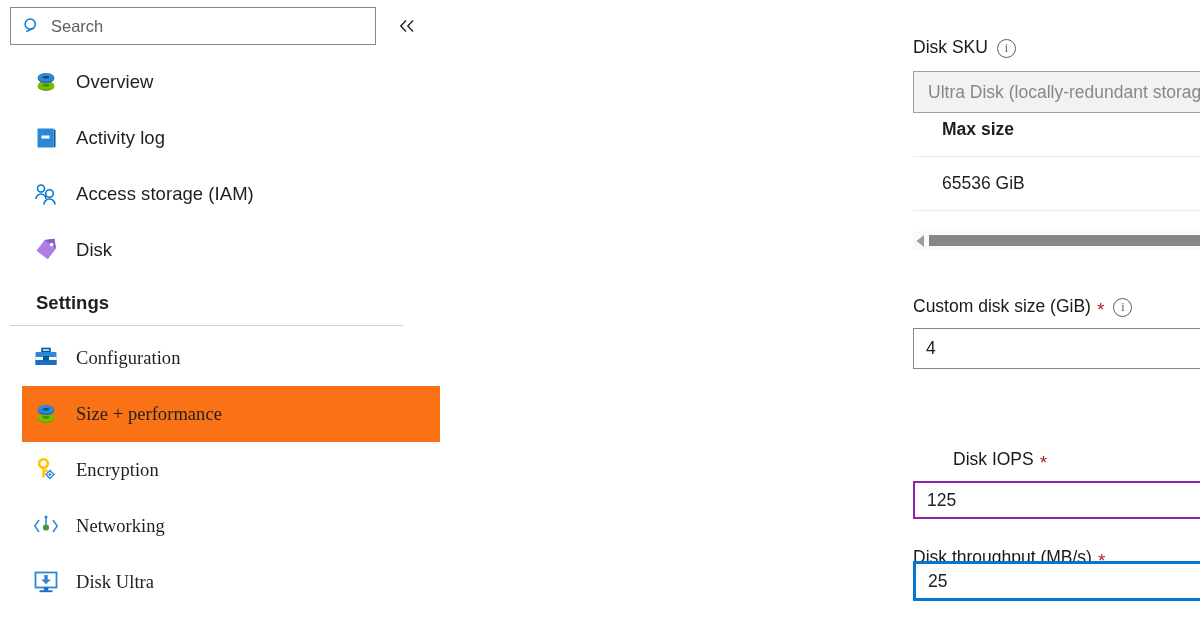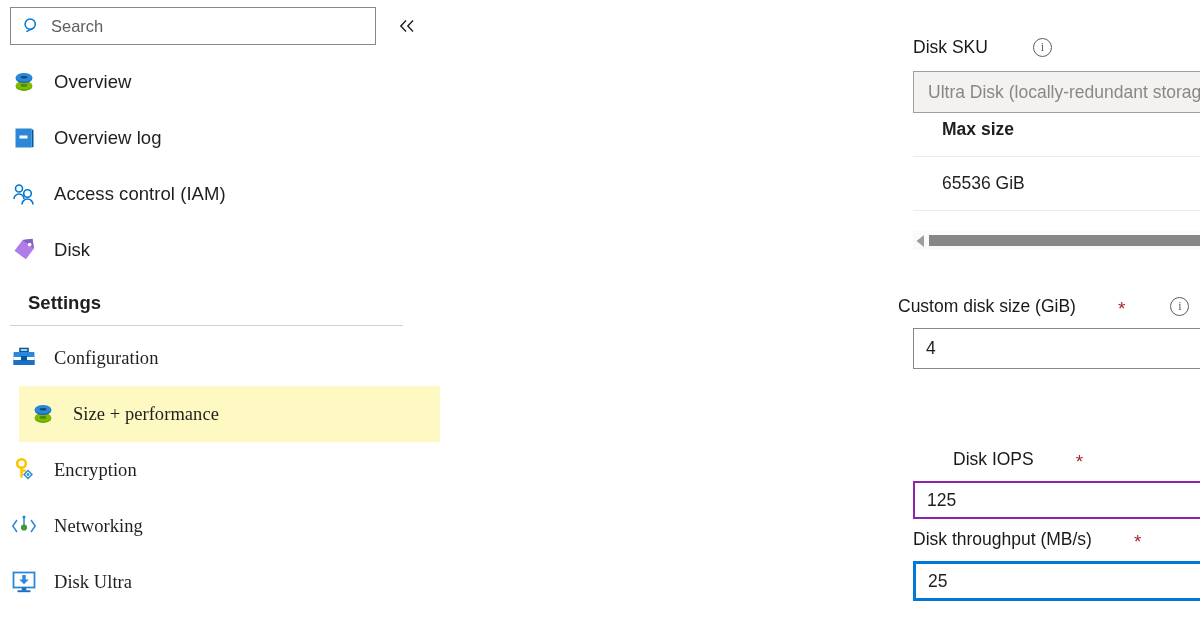--- a/index.html
+++ b/index.html
@@ -44,46 +44,47 @@
     font-size:16.5px;color:#605e5c;line-height:1;
   }
   .collapse-btn{
     margin-left:18px;width:26px;height:26px;
     display:flex;align-items:center;justify-content:center;
     color:#201f1e;
     font-size:17px;
     cursor:pointer;
   }
 
-  .nav-list{margin-top:12px;}
+  .nav-list{margin-top:12px;padding-left:22px;}
   .nav-item{
     display:flex;align-items:center;
     height:56px;
     padding-left:10px;
     box-sizing:border-box;
     cursor:pointer;
     width:439px;
   }
-  .nav-item.selected{background:#fef9c3;margin-left:19px;}
+  .nav-item.selected{background:#f97316;}
   .nav-icon{
     width:28px;height:28px;flex:0 0 auto;
     margin-right:16px;
     display:flex;align-items:center;justify-content:center;
     position:relative;
   }
   .nav-label{
     font-size:18.5px;
     color:#201f1e;
     letter-spacing:0.05px;
     white-space:nowrap;
   }
 
   .section-head{
     margin-top:14px;
-    padding-left:28px;
+    padding-left:8px;
+    margin-left:28px;
   }
   .section-title{
     font-size:18.5px;
     font-weight:700;
     color:#201f1e;
   }
   .section-rule{
     height:1px;background:#d2d0ce;
     margin:11px 37px 0 10px;
   }
@@ -93,23 +94,22 @@
     flex:1;
     height:635px;
     background:#ffffff;
     padding-left:33px;
     box-sizing:border-box;
     position:relative;
   }
   .field-label{
     font-size:17.5px;
     color:#1b1a19;
-    display:flex;align-items:center;
+    display:flex;align-items:flex-end;
     white-space:nowrap;
-    gap:36px;
   }
   .req-star{color:#a4262c;font-size:19px;margin-left:6px;line-height:1;position:relative;top:2px;}
   .info-icon{
     width:17px;height:17px;border:1.3px solid #605e5c;border-radius:50%;
     display:inline-flex;align-items:center;justify-content:center;
     font-family:"Liberation Serif",serif;
     font-size:12px;color:#605e5c;line-height:1;
     margin-left:9px;flex:0 0 auto;
   }
   .info-icon span{position:relative;top:-0.5px;}
@@ -164,41 +164,41 @@
   }
   .hscroll-arrow{
     width:16px;height:19px;flex:0 0 auto;
     display:flex;align-items:center;justify-content:center;
     cursor:pointer;
   }
   .hscroll-thumb{
     height:11px;background:#868686;flex:1;margin-right:0;cursor:pointer;
   }
 
-  .cds-label{position:absolute;left:458px;top:296px;}
+  .cds-label{position:absolute;left:473px;top:296px;}
   .cds-input{
     position:absolute;left:473px;top:328px;
     width:698px;height:41px;
     border:1px solid #8a8886;
     background:#fff;box-sizing:border-box;
     font-family:"Liberation Sans",sans-serif;
     font-size:17.5px;color:#201f1e;
     padding:0 12px 0 12px;
     outline:none;
   }
 
   .iops-label{position:absolute;left:473px;top:449px;margin-left:40px;}
   .iops-input-wrap{
     position:absolute;left:473px;top:481px;
     width:698px;height:38px;
     border:2px solid #8e24aa;
     background:#fff;box-sizing:border-box;
     display:flex;align-items:center;
   }
-  .tp-label{position:absolute;left:473px;top:529px;}
+  .tp-label{position:absolute;left:473px;top:547px;}
   .tp-input-wrap{
     position:absolute;left:473px;top:561px;
     width:698px;height:40px;
     border:3px solid #0078d4;
     background:#fff;box-sizing:border-box;
     display:flex;align-items:center;
   }
   .val-input{
     border:none;outline:none;flex:1;
     font-family:"Liberation Sans",sans-serif;
@@ -249,33 +249,33 @@
       </div>
 
       <div class="nav-item">
         <span class="nav-icon">
           <svg width="26" height="26" viewBox="0 0 26 26">
             <path d="M20.5 3.5 L22.5 5.5 L22.5 22 L20.5 22.5 Z" fill="#005a9e"></path>
             <rect x="4.5" y="3.5" width="16" height="19" fill="#2b88d8"></rect>
             <rect x="8.5" y="10.5" width="8" height="3" fill="#ffffff"></rect>
           </svg>
         </span>
-        <span class="nav-label">Overview log</span>
+        <span class="nav-label">Activity log</span>
       </div>
 
       <div class="nav-item">
         <span class="nav-icon">
           <svg width="26" height="26" viewBox="0 0 26 26">
             <circle cx="8" cy="7.5" r="3.5" fill="none" stroke="#0078d4" stroke-width="1.6"></circle>
             <path d="M3 18 a5 5 0 0 1 10 0" fill="none" stroke="#0078d4" stroke-width="1.6"></path>
             <circle cx="16.5" cy="12.5" r="3.8" fill="none" stroke="#0078d4" stroke-width="1.6"></circle>
             <path d="M11 23.5 a5.5 5.5 0 0 1 11 0" fill="none" stroke="#0078d4" stroke-width="1.6"></path>
           </svg>
         </span>
-        <span class="nav-label">Access control (IAM)</span>
+        <span class="nav-label">Access storage (IAM)</span>
       </div>
 
       <div class="nav-item">
         <span class="nav-icon">
           <svg width="26" height="26" viewBox="0 0 26 26">
             <path d="M13 3 L23 3 L23 13 L13.5 22.5 L3.5 12.5 Z" fill="#b07ce8" transform="rotate(-8 13 13)"></path>
             <path d="M13 3 L23 3 L23 13 Z" fill="#8661c5" transform="rotate(-8 13 13)"></path>
             <circle cx="18.6" cy="7.6" r="1.9" fill="#ffffff"></circle>
           </svg>
         </span>

